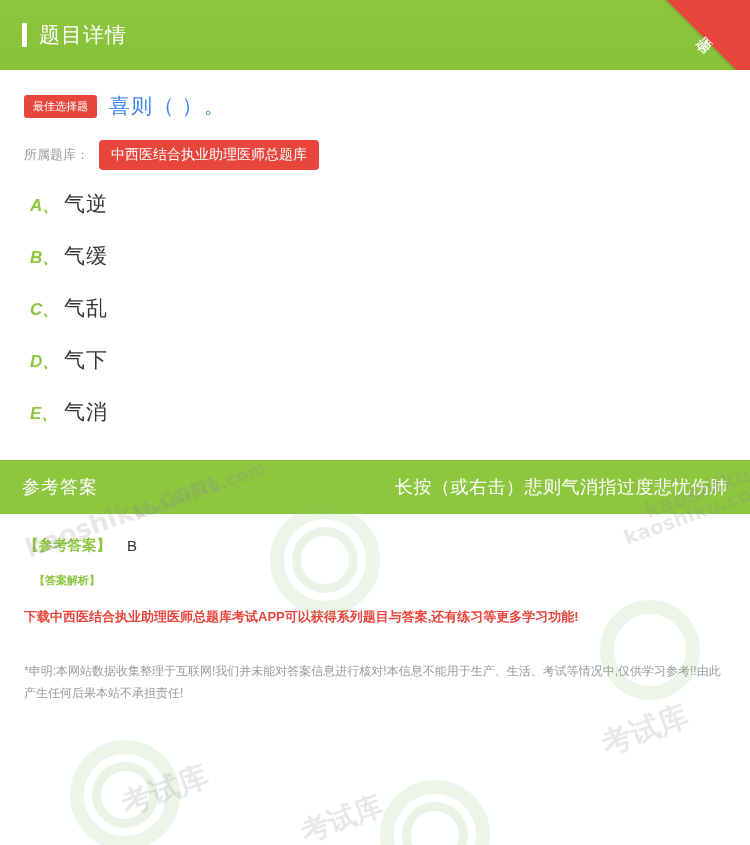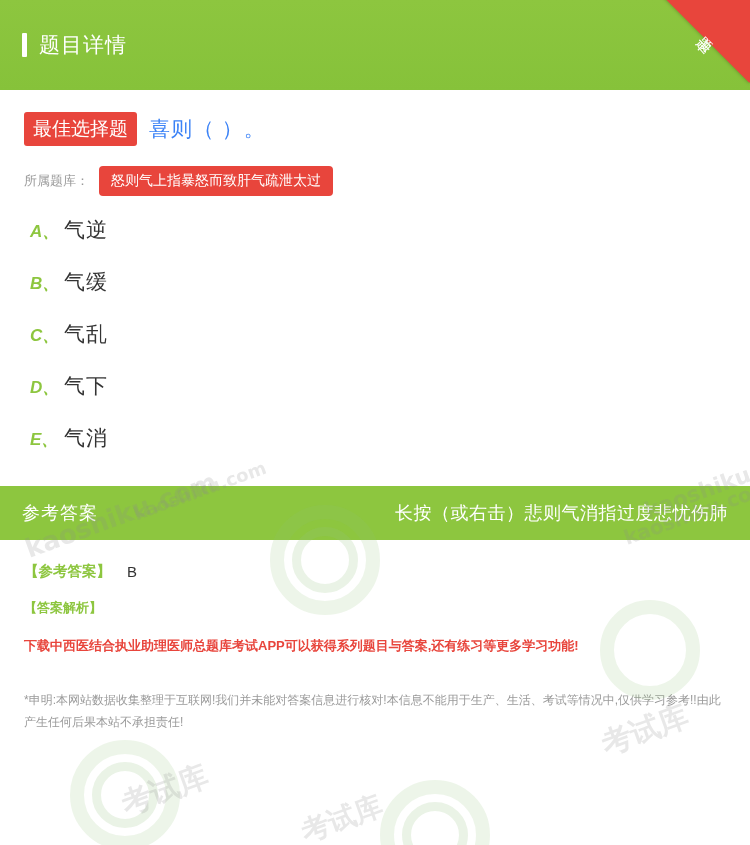--- a/index.html
+++ b/index.html
@@ -11,21 +11,21 @@
     height: 845px;
     background: #ffffff;
     font-family: "Liberation Sans", sans-serif;
     overflow: hidden;
     position: relative;
   }
 
   
   .header {
     position: relative;
-    height: 90px;
+    height: 70px;
     background: #8cc63e;
     background: linear-gradient(180deg, #8dc63f 0%, #86c23a 100%);
     display: flex;
     align-items: center;
     overflow: hidden;
   }
   .header-bar {
     width: 5px;
     height: 24px;
     background: #ffffff;
@@ -74,21 +74,21 @@
   }
   .q-line {
     display: flex;
     align-items: center;
     margin-bottom: 20px;
   }
   .tag-best {
     display: inline-block;
     background: #e8453c;
     color: #ffffff;
-    font-size: 19px;
+    font-size: 11px;
     padding: 4px 9px;
     border-radius: 3px;
     margin-right: 12px;
     white-space: nowrap;
   }
   .q-text {
     font-size: 21px;
     color: #3b82f6;
     letter-spacing: 1px;
   }
@@ -167,23 +167,24 @@
     margin-bottom: 18px;
   }
   .ans-head .value {
     color: #333333;
     font-weight: normal;
     margin-left: 16px;
     font-size: 15px;
   }
   .ans-head2 {
     color: #8dc63f;
-    font-size: 13px;
+    font-size: 11px;
     font-weight: bold;
     margin-bottom: 16px;
+    margin-left: 10px;
   }
   .analysis {
     color: #333333;
     font-size: 15.5px;
     line-height: 31px;
     text-align: justify;
     letter-spacing: 0.4px;
   }
   .promo {
     margin-top: 14px;
@@ -242,21 +243,21 @@
 
   <div class="question-area">
 
     <div class="q-line">
       <span class="tag-best">最佳选择题</span>
       <span class="q-text">喜则（  ）。</span>
     </div>
 
     <div class="bank-line">
       <span class="bank-label">所属题库：</span>
-      <span class="bank-value">怒则气上指暴怒而致肝气疏泄太过</span>
+      <span class="bank-value">中西医结合执业助理医师总题库</span>
     </div>
 
     <div class="options">
       <div class="option">
         <span class="option-key">A、</span>
         <span class="option-text">气逆</span>
       </div>
       <div class="option">
         <span class="option-key">B、</span>
         <span class="option-text">气缓</span>

